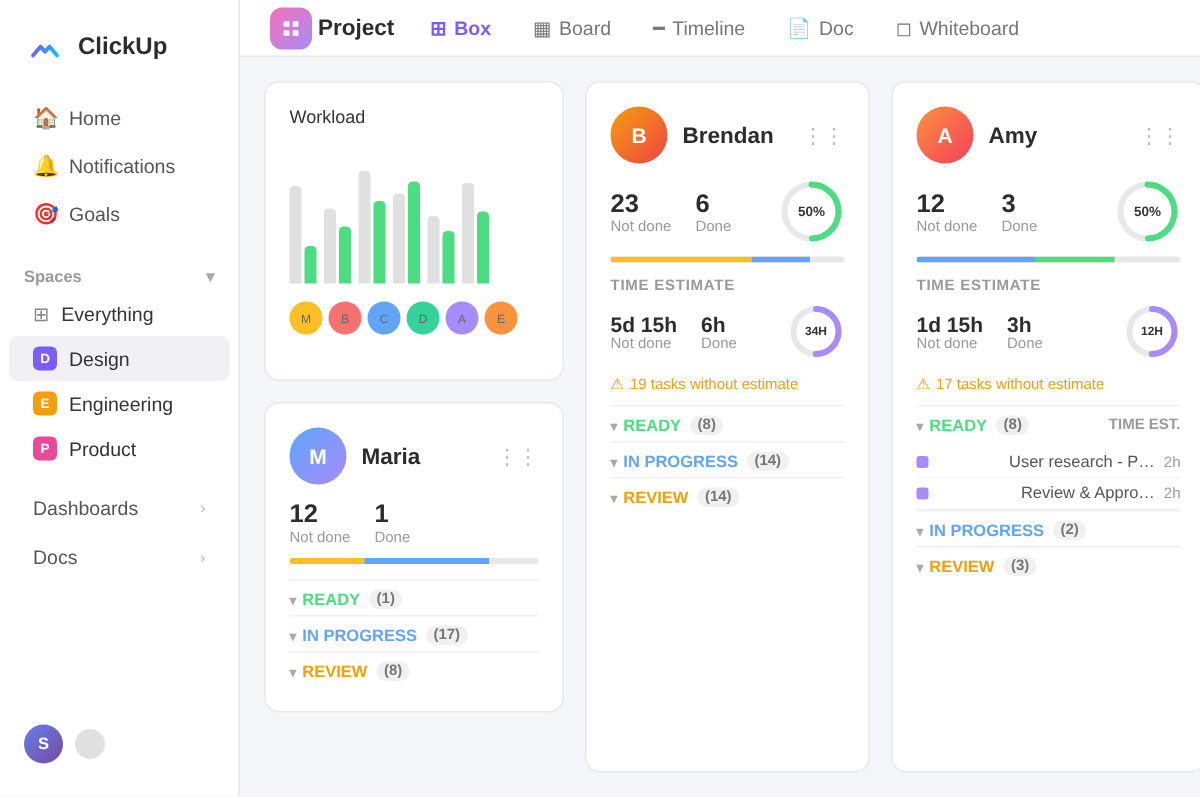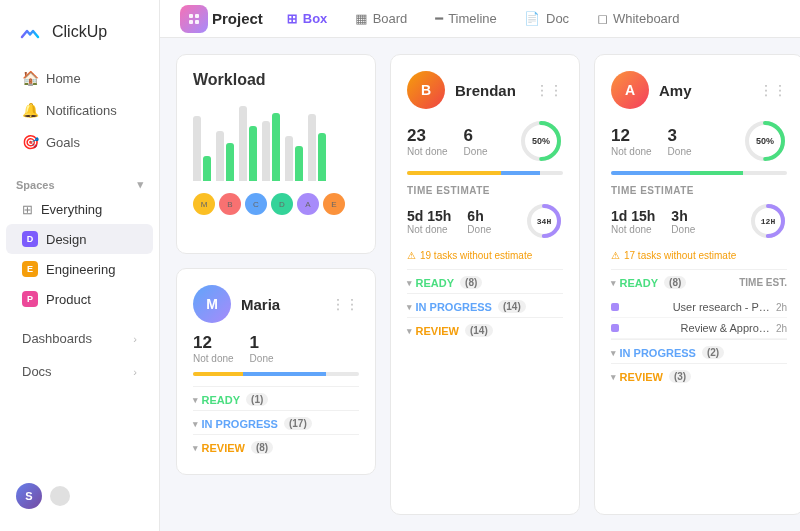--- a/index.html
+++ b/index.html
@@ -2,21 +2,21 @@
 <html><head>
   <meta charset="utf-8">
   <style>
     * { box-sizing: border-box; margin: 0; padding: 0; }
     body { font-family: -apple-system, BlinkMacSystemFont, 'Segoe UI', sans-serif; background: #f5f6fa; display: flex; height: 531px; overflow: hidden; }
 
     
     .sidebar { width: 160px; background: #fff; border-right: 1px solid #e8e8e8; display: flex; flex-direction: column; padding: 12px 0; flex-shrink: 0; }
     .sidebar-logo { display: flex; align-items: center; gap: 8px; padding: 6px 16px 16px; }
     .logo-icon { width: 28px; height: 28px; }
-    .logo-text { font-size: 16px; font-weight: 400; color: #2c2c2c; }
+    .logo-text { font-size: 16px; font-weight: 700; color: #2c2c2c; }
     .sidebar-nav { display: flex; flex-direction: column; }
     .nav-item { display: flex; align-items: center; gap: 8px; padding: 8px 16px; cursor: pointer; font-size: 13px; color: #555; border-radius: 6px; margin: 0 6px; }
     .nav-item .icon { font-size: 14px; color: #888; width: 16px; }
     .sidebar-section { padding: 10px 16px 4px; font-size: 11px; font-weight: 600; color: #999; display: flex; justify-content: space-between; align-items: center; }
     .spaces-chevron { font-size: 11px; color: #aaa; cursor: pointer; }
     .space-item { display: flex; align-items: center; gap: 8px; padding: 7px 16px; cursor: pointer; font-size: 13px; color: #333; margin: 0 6px; border-radius: 6px; }
     .space-item.active { background: #f0f0f5; }
     .space-dot { width: 16px; height: 16px; border-radius: 4px; display: flex; align-items: center; justify-content: center; font-size: 9px; font-weight: 700; color: #fff; }
     .dot-design { background: #7c5cfc; }
     .dot-eng { background: #f59e0b; }
@@ -39,21 +39,21 @@
     .tab.active { color: #7c5cfc; font-weight: 600; }
 
     
     .content { flex: 1; overflow-y: auto; padding: 16px; display: flex; gap: 14px; }
 
     
     .card { background: #fff; border-radius: 10px; border: 1px solid #e8e8e8; padding: 16px; flex: 1; min-width: 0; }
 
     
     .workload-card { flex: 0 0 200px; }
-    .card-title { font-size: 16px; font-weight: 700; color: #333; margin-bottom: 2px; }
+    .card-title { font-size: 12px; font-weight: 400; color: #333; margin-bottom: 14px; }
     .bar-chart { display: flex; align-items: flex-end; gap: 5px; height: 90px; margin-bottom: 12px; }
     .bar-group { display: flex; gap: 2px; align-items: flex-end; }
     .bar { width: 8px; border-radius: 3px 3px 0 0; }
     .bar-gray { background: #e0e0e0; }
     .bar-green { background: #4ade80; }
     .avatars-row { display: flex; gap: 4px; flex-wrap: wrap; }
     .avatar-sm { width: 22px; height: 22px; border-radius: 50%; background: #ddd; overflow: hidden; display: flex; align-items: center; justify-content: center; font-size: 8px; color: #666; }
     .av1 { background: #fbbf24; }
     .av2 { background: #f87171; }
     .av3 { background: #60a5fa; }
@@ -82,21 +82,21 @@
     .progress-bar-wrap { height: 4px; border-radius: 2px; background: #e8e8e8; margin-bottom: 10px; overflow: hidden; display: flex; }
     .pb-yellow { background: #fbbf24; height: 100%; }
     .pb-blue { background: #60a5fa; height: 100%; }
     .pb-green { background: #4ade80; height: 100%; }
     .section-label { font-size: 10px; font-weight: 600; color: #999; letter-spacing: 0.5px; margin-bottom: 6px; }
     .time-row { display: flex; gap: 16px; align-items: center; margin-bottom: 10px; }
     .time-block { display: flex; flex-direction: column; }
     .time-val { font-size: 14px; font-weight: 700; color: #2c2c2c; }
     .time-label { font-size: 10px; color: #999; }
     .time-ring-wrap { margin-left: auto; position: relative; width: 38px; height: 38px; }
-    .time-ring-text { position: absolute; top: 50%; left: 50%; transform: translate(-50%, -50%); font-size: 8px; font-weight: 700; color: #333; font-family: Liberation Mono, monospace; }
+    .time-ring-text { position: absolute; top: 50%; left: 50%; transform: translate(-50%, -50%); font-size: 8px; font-weight: 700; color: #333; }
     .warning-row { display: flex; align-items: center; gap: 4px; font-size: 10px; color: #f59e0b; cursor: pointer; margin-bottom: 8px; }
     .section-header { display: flex; align-items: center; gap: 4px; font-size: 11px; font-weight: 600; padding: 6px 0 4px; cursor: pointer; border-top: 1px solid #f0f0f0; }
     .section-arrow { font-size: 9px; color: #aaa; }
     .section-count { background: #f0f0f0; color: #777; font-size: 10px; border-radius: 8px; padding: 1px 5px; margin-left: 2px; }
     .ready-color { color: #4ade80; }
     .inprogress-color { color: #60a5fa; }
     .review-color { color: #f59e0b; }
 
     
     .amy-card { flex: 0 0 210px; }

